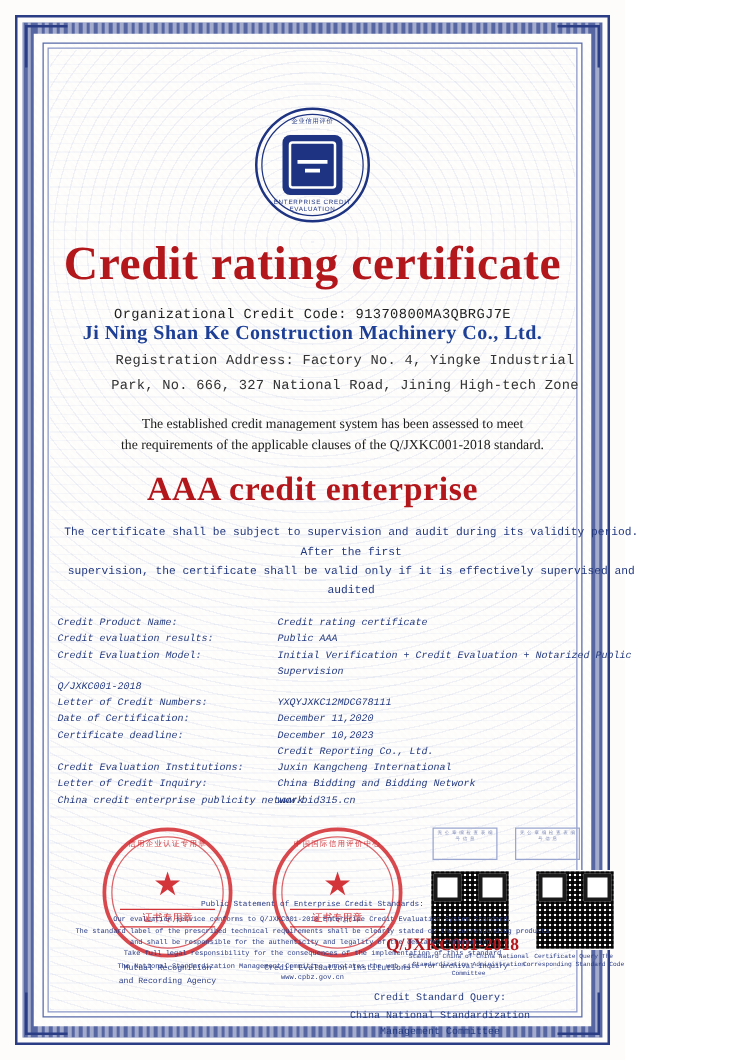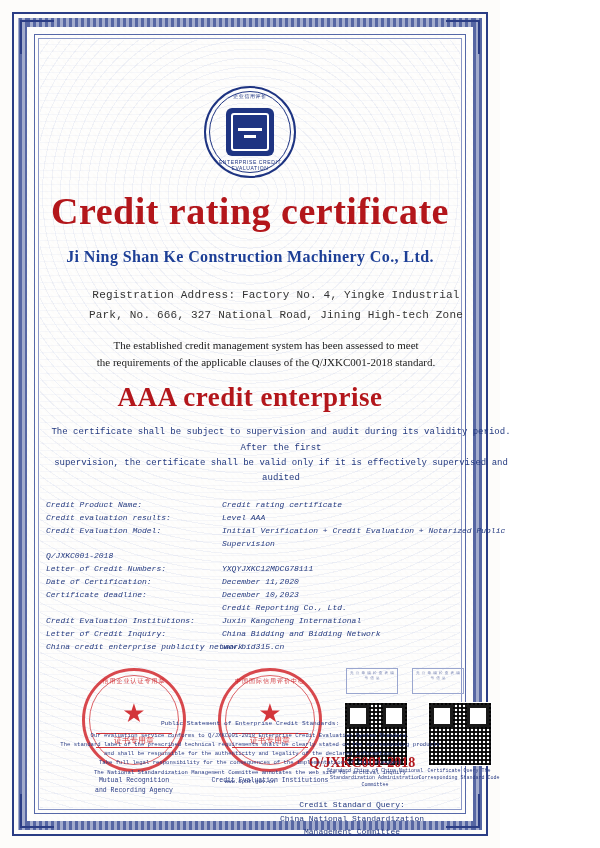--- a/index.html
+++ b/index.html
@@ -155,29 +155,28 @@
     letter-spacing: 0.5px;
   }
   .code-line {
     margin-top: 14px;
     font-size: 11px;
     color: #1f1f1f;
     font-family: "Liberation Mono", monospace;
     letter-spacing: 0.3px;
   }
   .company {
-    margin-top: 16px;
     font-size: 16px;
     color: #1d3f96;
     font-weight: bold;
     font-family: "Liberation Serif", serif;
     letter-spacing: 0.4px;
   }
   .address {
-    margin: 20px auto 0;
+    margin: 4px auto 0;
     width: 460px;
     font-size: 11px;
     line-height: 1.8;
     color: #333333;
     font-family: "Liberation Mono", monospace;
     letter-spacing: 0.2px;
   }
   .statement {
     margin: 12px auto 12px;
     width: 440px;
@@ -403,20 +402,21 @@
           <div class="core-inner"></div>
           <div class="core-bar"></div>
           <div class="core-bar2"></div>
         </div>
         <div class="arc-text-bottom">ENTERPRISE CREDIT EVALUATION</div>
       </div>
     </div>
 
     <div class="main-title">Credit rating certificate</div>
 
+    <div class="code-line">Organizational Credit Code: 91370800MA3QBRGJ7E</div>
 
     <div class="company">Ji Ning Shan Ke Construction Machinery Co., Ltd.</div>
 
     <div class="address">
       <div>Registration Address: Factory No. 4, Yingke Industrial</div>
       <div>Park, No. 666, 327 National Road, Jining High-tech Zone</div>
     </div>
 
     <div class="statement">
       <div>The established credit management system has been assessed to meet</div>
@@ -430,21 +430,21 @@
       <div>supervision, the certificate shall be valid only if it is effectively supervised and audited</div>
     </div>
 
     <div class="details">
       <div class="row">
         <div class="k">Credit Product Name:</div>
         <div class="v">Credit rating certificate</div>
       </div>
       <div class="row">
         <div class="k">Credit evaluation results:</div>
-        <div class="v">Level AAA</div>
+        <div class="v">Public AAA</div>
       </div>
       <div class="row">
         <div class="k">Credit Evaluation Model:</div>
         <div class="v">Initial Verification + Credit Evaluation + Notarized Public Supervision</div>
       </div>
       <div class="row">
         <div class="v">Q/JXKC001-2018</div>
       </div>
       <div class="row">
         <div class="k">Letter of Credit Numbers:</div>

